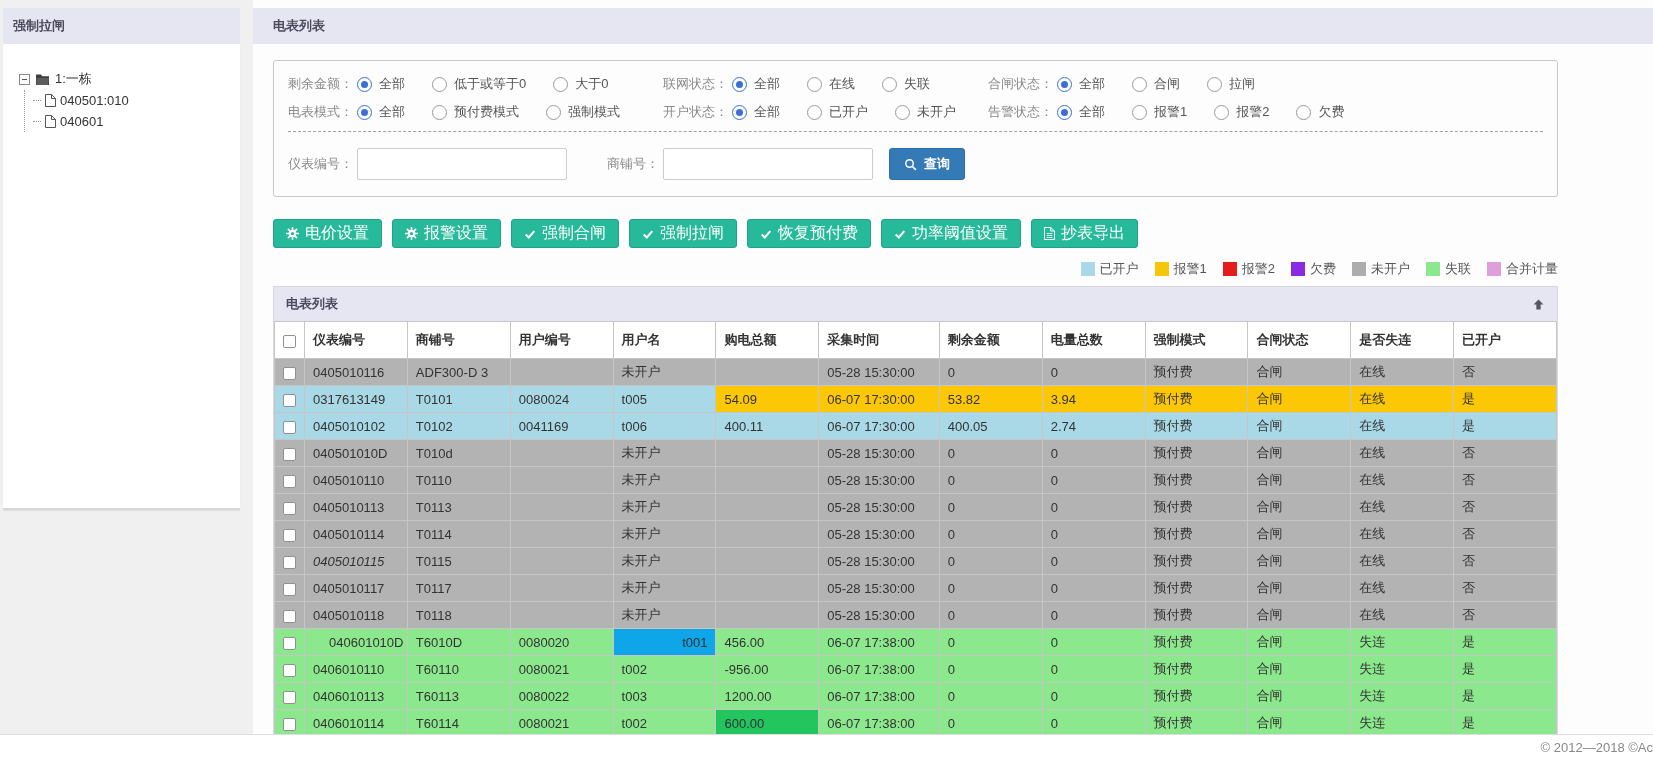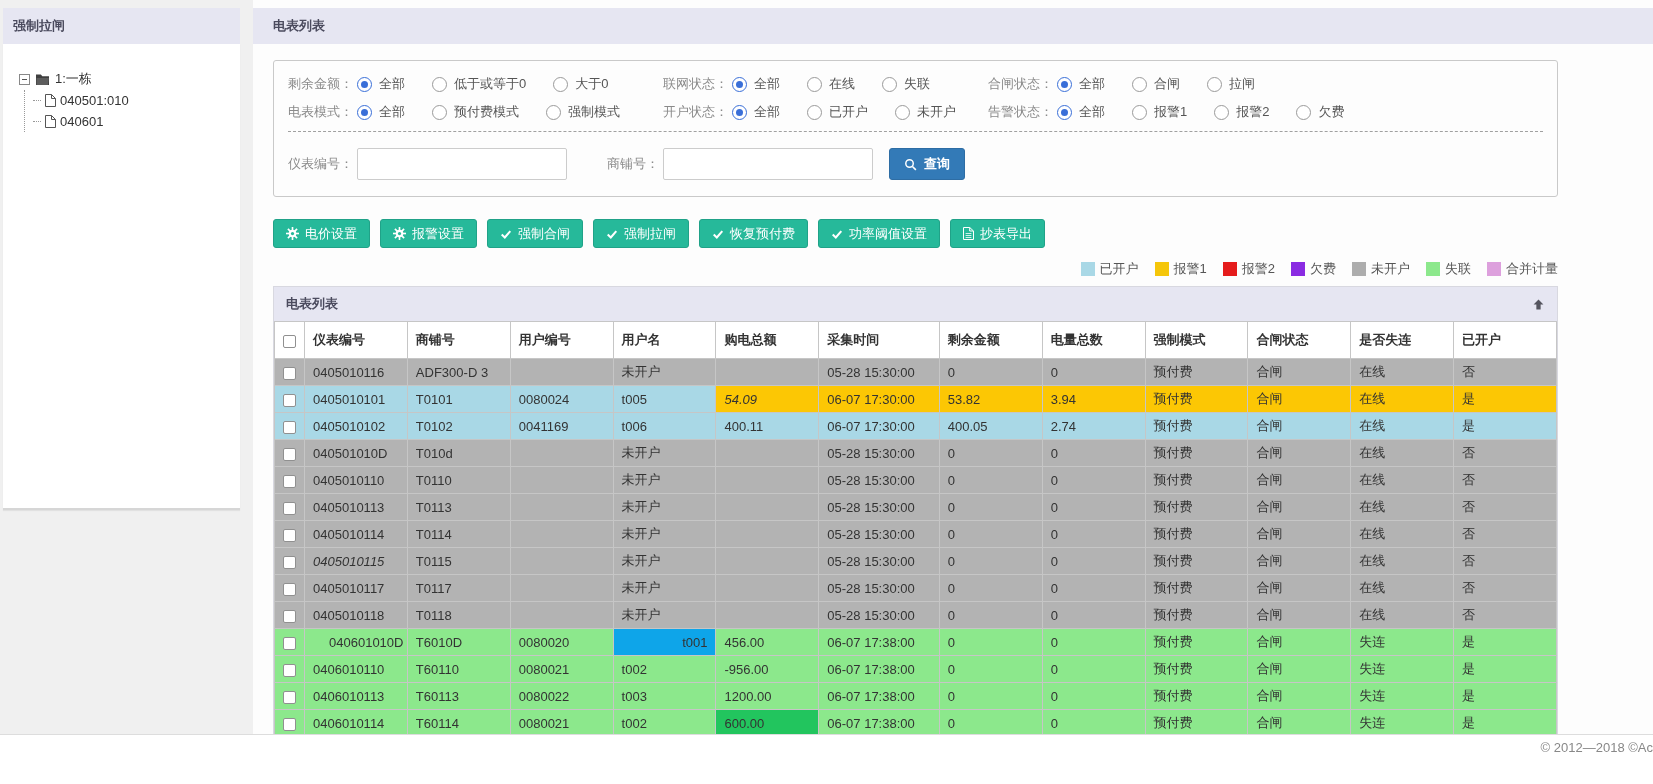--- a/index.html
+++ b/index.html
@@ -51,21 +51,21 @@
   .shop-label { margin-left: 40px; }
   .search-btn {
     margin-left: 16px; height: 32px; background: #337ab7; color: #fff;
     border: 1px solid #2e6da4; border-radius: 3px; padding: 0 14px; font-size: 13px;
     display: inline-flex; align-items: center; gap: 7px; cursor: pointer; font-family: inherit; font-weight: bold;
   }
 
   .actions-row { margin-top: 22px; display: flex; gap: 10px; }
   .teal-btn {
     background: #26b99a; border: 1px solid #20a288; color: #fff; border-radius: 3px;
-    height: 29px; padding: 0 12px; font-size: 13px; display: inline-flex; align-items: center; gap: 6px;
+    height: 29px; padding: 0 12px; font-size: 16px; display: inline-flex; align-items: center; gap: 6px;
     cursor: pointer; font-family: inherit;
   }
 
   .legend-row { margin-top: 12px; display: flex; justify-content: flex-end; gap: 16px; align-items: center; }
   .legend-item { display: inline-flex; align-items: center; gap: 5px; }
   .legend-swatch { width: 14px; height: 14px; display: inline-block; }
   .legend-label { color: #555; }
 
   .table-panel { margin-top: 8px; border: 1px solid #d8d8e0; background: #fff; }
   .table-bar { background: #e6e6f2; padding: 8px 12px; font-weight: bold; color: #4b4b5e; display: flex; justify-content: space-between; align-items: center; }
@@ -392,25 +392,25 @@
                 <td style="background: rgb(179, 179, 179);">05-28 15:30:00</td>
                 <td style="background: rgb(179, 179, 179);">0</td>
                 <td style="background: rgb(179, 179, 179);">0</td>
                 <td style="background: rgb(179, 179, 179);">预付费</td>
                 <td style="background: rgb(179, 179, 179);">合闸</td>
                 <td style="background: rgb(179, 179, 179);">在线</td>
                 <td style="background: rgb(179, 179, 179);">否</td>
               </tr>
               <tr>
                 <td class="cbx-cell" style="background: rgb(169, 216, 230);"><span class="cbx"></span></td>
-                <td style="background: rgb(169, 216, 230);">0405010101</td>
+                <td style="background: rgb(169, 216, 230);">0317613149</td>
                 <td style="background: rgb(169, 216, 230);">T0101</td>
                 <td style="background: rgb(169, 216, 230);">0080024</td>
                 <td style="background: rgb(169, 216, 230);">t005</td>
-                <td style="background: rgb(252, 199, 4); font-style: italic;">54.09</td>
+                <td style="background: rgb(252, 199, 4);">54.09</td>
                 <td style="background: rgb(252, 199, 4);">06-07 17:30:00</td>
                 <td style="background: rgb(252, 199, 4);">53.82</td>
                 <td style="background: rgb(252, 199, 4);">3.94</td>
                 <td style="background: rgb(252, 199, 4);">预付费</td>
                 <td style="background: rgb(252, 199, 4);">合闸</td>
                 <td style="background: rgb(252, 199, 4);">在线</td>
                 <td style="background: rgb(252, 199, 4);">是</td>
               </tr>
               <tr>
                 <td class="cbx-cell" style="background: rgb(169, 216, 230);"><span class="cbx"></span></td>

